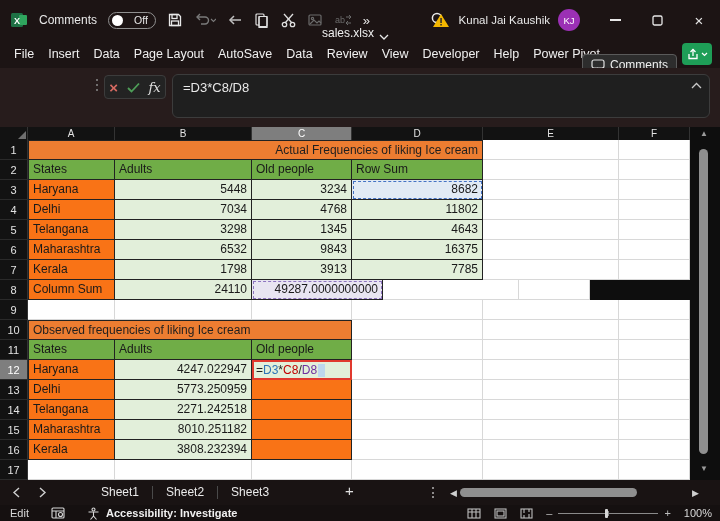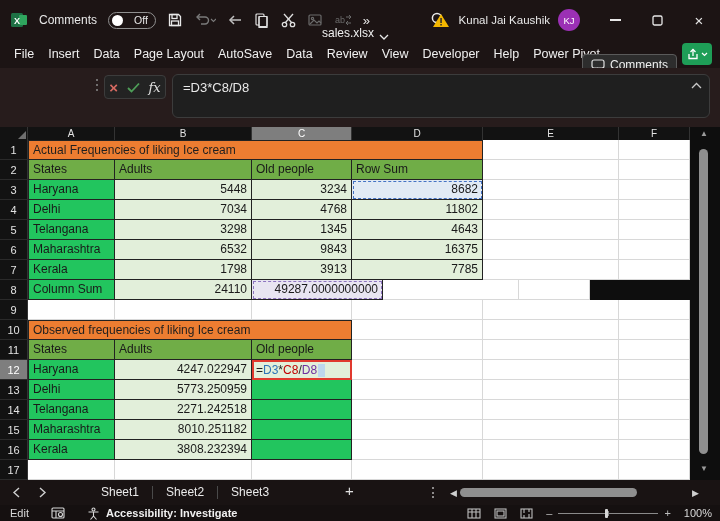--- a/index.html
+++ b/index.html
@@ -64,21 +64,21 @@
   .col-hdr.sel { background:#7E7E7E; color:#fff; }
   .g-row { display:flex; height:20px; }
   .row-hdr { width:28px; height:20px; background:#121212; color:#E3E3E3; font-size:11px; line-height:20px;
     text-align:center; border-bottom:1px solid #2A2A2A; border-right:1px solid #333; flex:none; }
   .row-hdr.sel { background:#7E7E7E; color:#fff; }
   .cell { height:20px; flex:none; font-size:12px; line-height:19px; padding:0 4px; color:#1A1A1A;
     overflow:hidden; white-space:nowrap; border-right:1px solid #D8D8D8; border-bottom:1px solid #D8D8D8;
     background:#fff; }
   .t-title { background:#ED7D31; border-right-color:#222; border-bottom-color:#222; color:#1F1F1F; }
   .t-hdr { background:#70AD47; border-right-color:#222; border-bottom-color:#222; }
-  .t-txt, .t-blank { background:#22c55e; border-right-color:#222; border-bottom-color:#222; }
+  .t-txt, .t-blank { background:#f97316; border-right-color:#222; border-bottom-color:#222; }
   .t-num { background:#E2EFDA; border-right-color:#222; border-bottom-color:#222; text-align:right; }
   .bl { border-left:1px solid #222; }
   .bt { border-top:1px solid #222; }
   .ref-blue { background:#E1EAF4; outline:1.5px dashed #4472C4; outline-offset:-2px; }
   .ref-red { background:#F1E5DB; outline:1.5px dashed #C0504D; outline-offset:-2px; }
   .ref-purple { background:#E8E5F1; outline:1.5px dashed #8E75C0; outline-offset:-2px; }
   .f-cell { background:#E2EFDA; border:2px solid #E0392E; display:flex; align-items:center;
     padding:0 2px; line-height:15px; }
   .caret { display:inline-block; width:7px; height:13px; background:#BDD7EE; margin-left:1px; }
 
@@ -281,21 +281,21 @@
         <div class="col-hdr" style="width: 87px;">A</div>
         <div class="col-hdr" style="width: 137px;">B</div>
         <div class="col-hdr sel" style="width: 100px;">C</div>
         <div class="col-hdr" style="width: 131px;">D</div>
         <div class="col-hdr" style="width: 136px;">E</div>
         <div class="col-hdr" style="width: 71px;">F</div>
       </div>
     <div id="gridbody">
         <div class="g-row">
           <div class="row-hdr">1</div>
-          <div class="cell t-title bl bt" style="width: 455px;">Actual Frequencies of liking Ice cream</div>
+          <div class="cell t-title bl bt" style="width: 455px; text-align: right;">Actual Frequencies of liking Ice cream</div>
           <div class="cell" style="width: 136px;"></div>
           <div class="cell" style="width: 71px;"></div>
         </div>
         <div class="g-row">
           <div class="row-hdr">2</div>
           <div class="cell t-hdr bl" style="width: 87px;">States</div>
           <div class="cell t-hdr" style="width: 137px;">Adults</div>
           <div class="cell t-hdr" style="width: 100px;">Old people</div>
           <div class="cell t-hdr" style="width: 131px;">Row Sum</div>
           <div class="cell" style="width: 136px;"></div>

